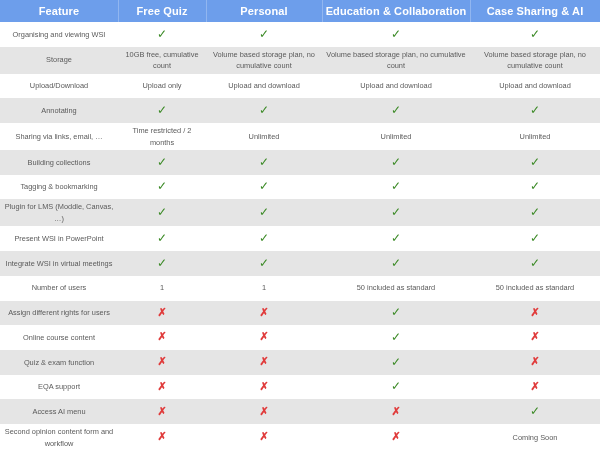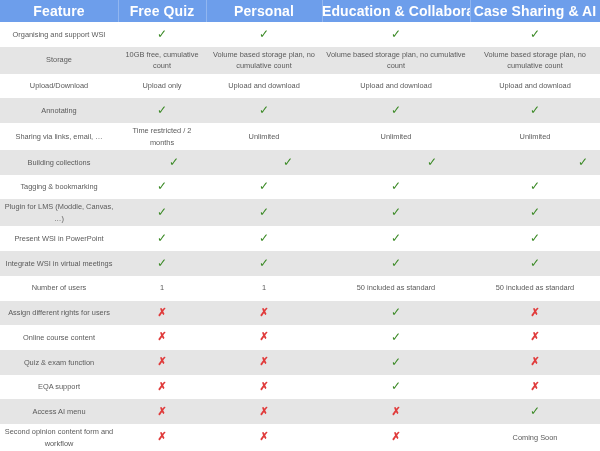--- a/index.html
+++ b/index.html
@@ -28,21 +28,21 @@
     display: flex;
     height: 22px;
     flex: 0 0 22px;
     background: #6d9eeb;
     align-items: center;
   }
   .th {
     text-align: center;
     color: #ffffff;
     font-weight: bold;
-    font-size: 14px;
+    font-size: 11px;
     letter-spacing: 0.1px;
     line-height: 22px;
     height: 22px;
     box-sizing: border-box;
     position: relative;
     overflow: hidden;
     white-space: nowrap;
   }
   .th + .th::before {
     content: "";
@@ -105,21 +105,21 @@
   <div class="thead">
     <div class="th c0">Feature</div>
     <div class="th c1">Free Quiz</div>
     <div class="th c2">Personal</div>
     <div class="th c3">Education &amp; Collaboration</div>
     <div class="th c4">Case Sharing &amp; AI</div>
   </div>
 
   <div class="tbody" id="table-body">
       <div class="tr" style="flex: 1 1 5.88235%;">
-        <div class="td c0">Organising and support WSI</div>
+        <div class="td c0">Organising and viewing WSI</div>
         <div class="td c1"><span class="mark yes">✓</span></div>
         <div class="td c2"><span class="mark yes">✓</span></div>
         <div class="td c3"><span class="mark yes">✓</span></div>
         <div class="td c4"><span class="mark yes">✓</span></div>
       </div>
       <div class="tr striped" style="flex: 1 1 5.88235%;">
         <div class="td c0">Storage</div>
         <div class="td c1">10GB free, cumulative count</div>
         <div class="td c2">Volume based storage plan, no cumulative count</div>
         <div class="td c3">Volume based storage plan, no cumulative count</div>
@@ -139,21 +139,21 @@
         <div class="td c3"><span class="mark yes">✓</span></div>
         <div class="td c4"><span class="mark yes">✓</span></div>
       </div>
       <div class="tr" style="flex: 1 1 5.88235%; border-radius: 8px;">
         <div class="td c0">Sharing via links, email, …</div>
         <div class="td c1">Time restricted / 2 months</div>
         <div class="td c2">Unlimited</div>
         <div class="td c3">Unlimited</div>
         <div class="td c4">Unlimited</div>
       </div>
-      <div class="tr striped" style="flex: 1 1 5.88235%; gap: 12px;">
+      <div class="tr striped" style="flex: 1 1 5.88235%;">
         <div class="td c0">Building collections</div>
         <div class="td c1"><span class="mark yes">✓</span></div>
         <div class="td c2"><span class="mark yes">✓</span></div>
         <div class="td c3"><span class="mark yes">✓</span></div>
         <div class="td c4"><span class="mark yes">✓</span></div>
       </div>
       <div class="tr" style="flex: 1 1 5.88235%;">
         <div class="td c0">Tagging &amp; bookmarking</div>
         <div class="td c1"><span class="mark yes">✓</span></div>
         <div class="td c2"><span class="mark yes">✓</span></div>

